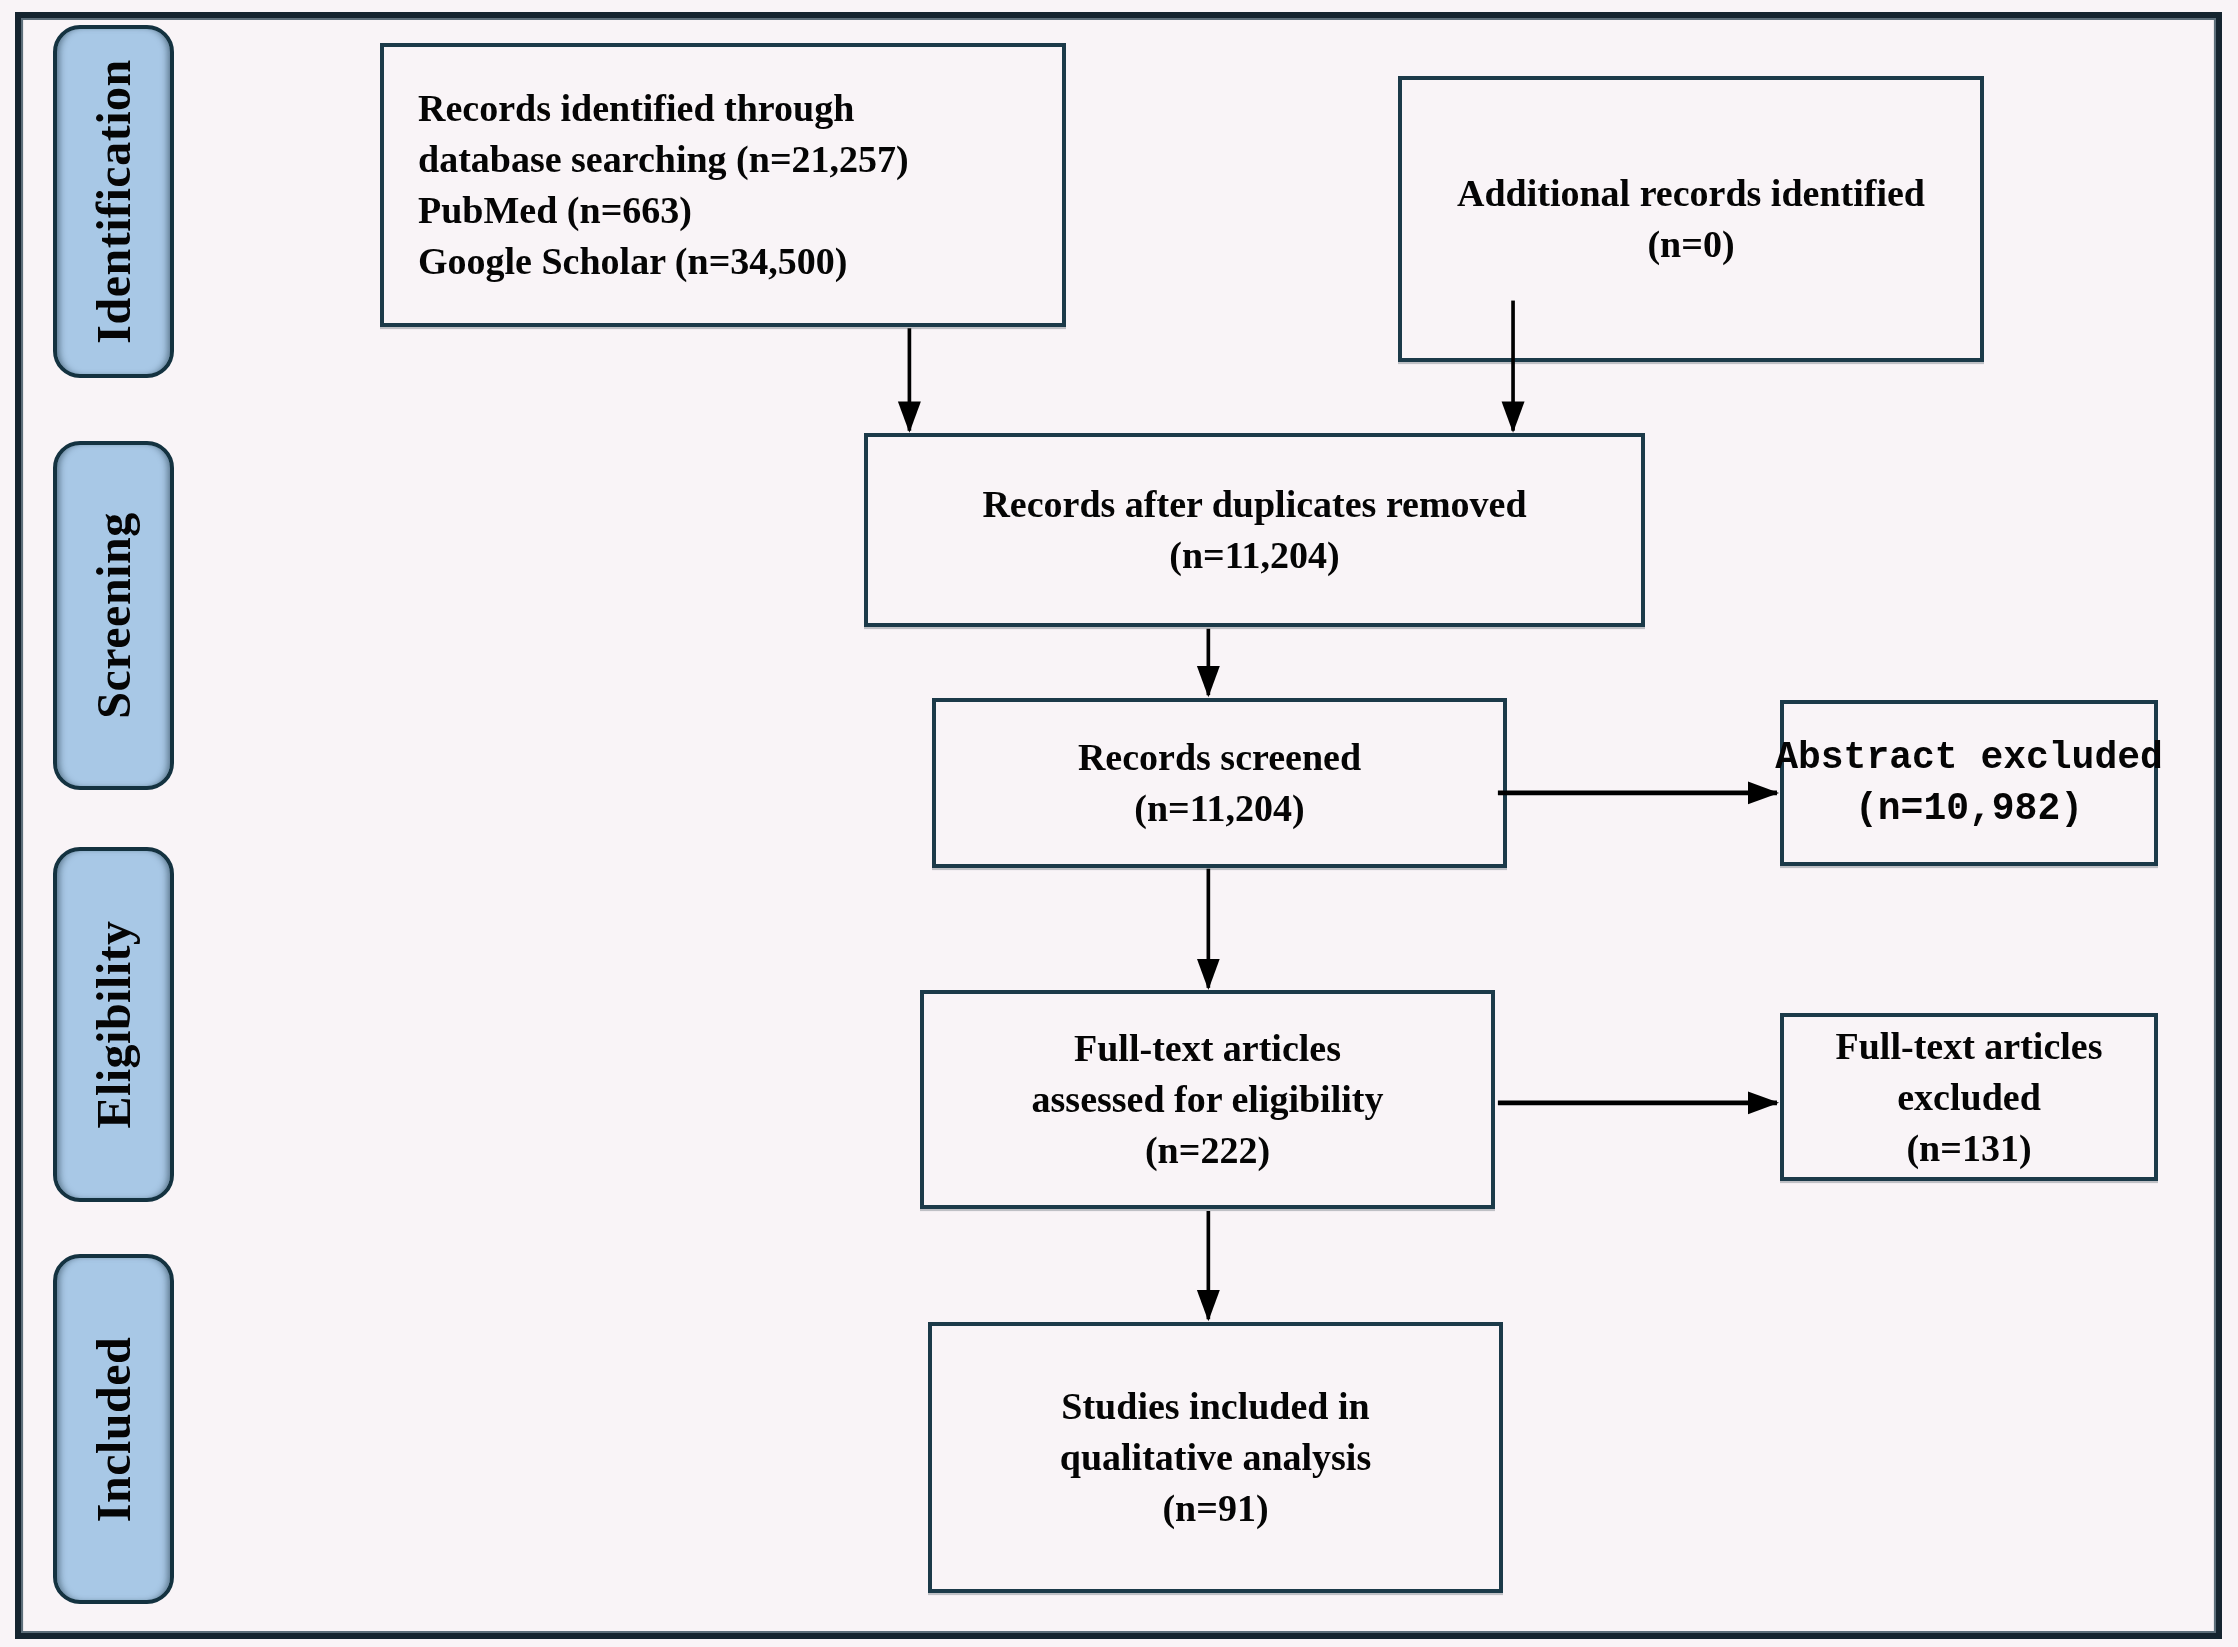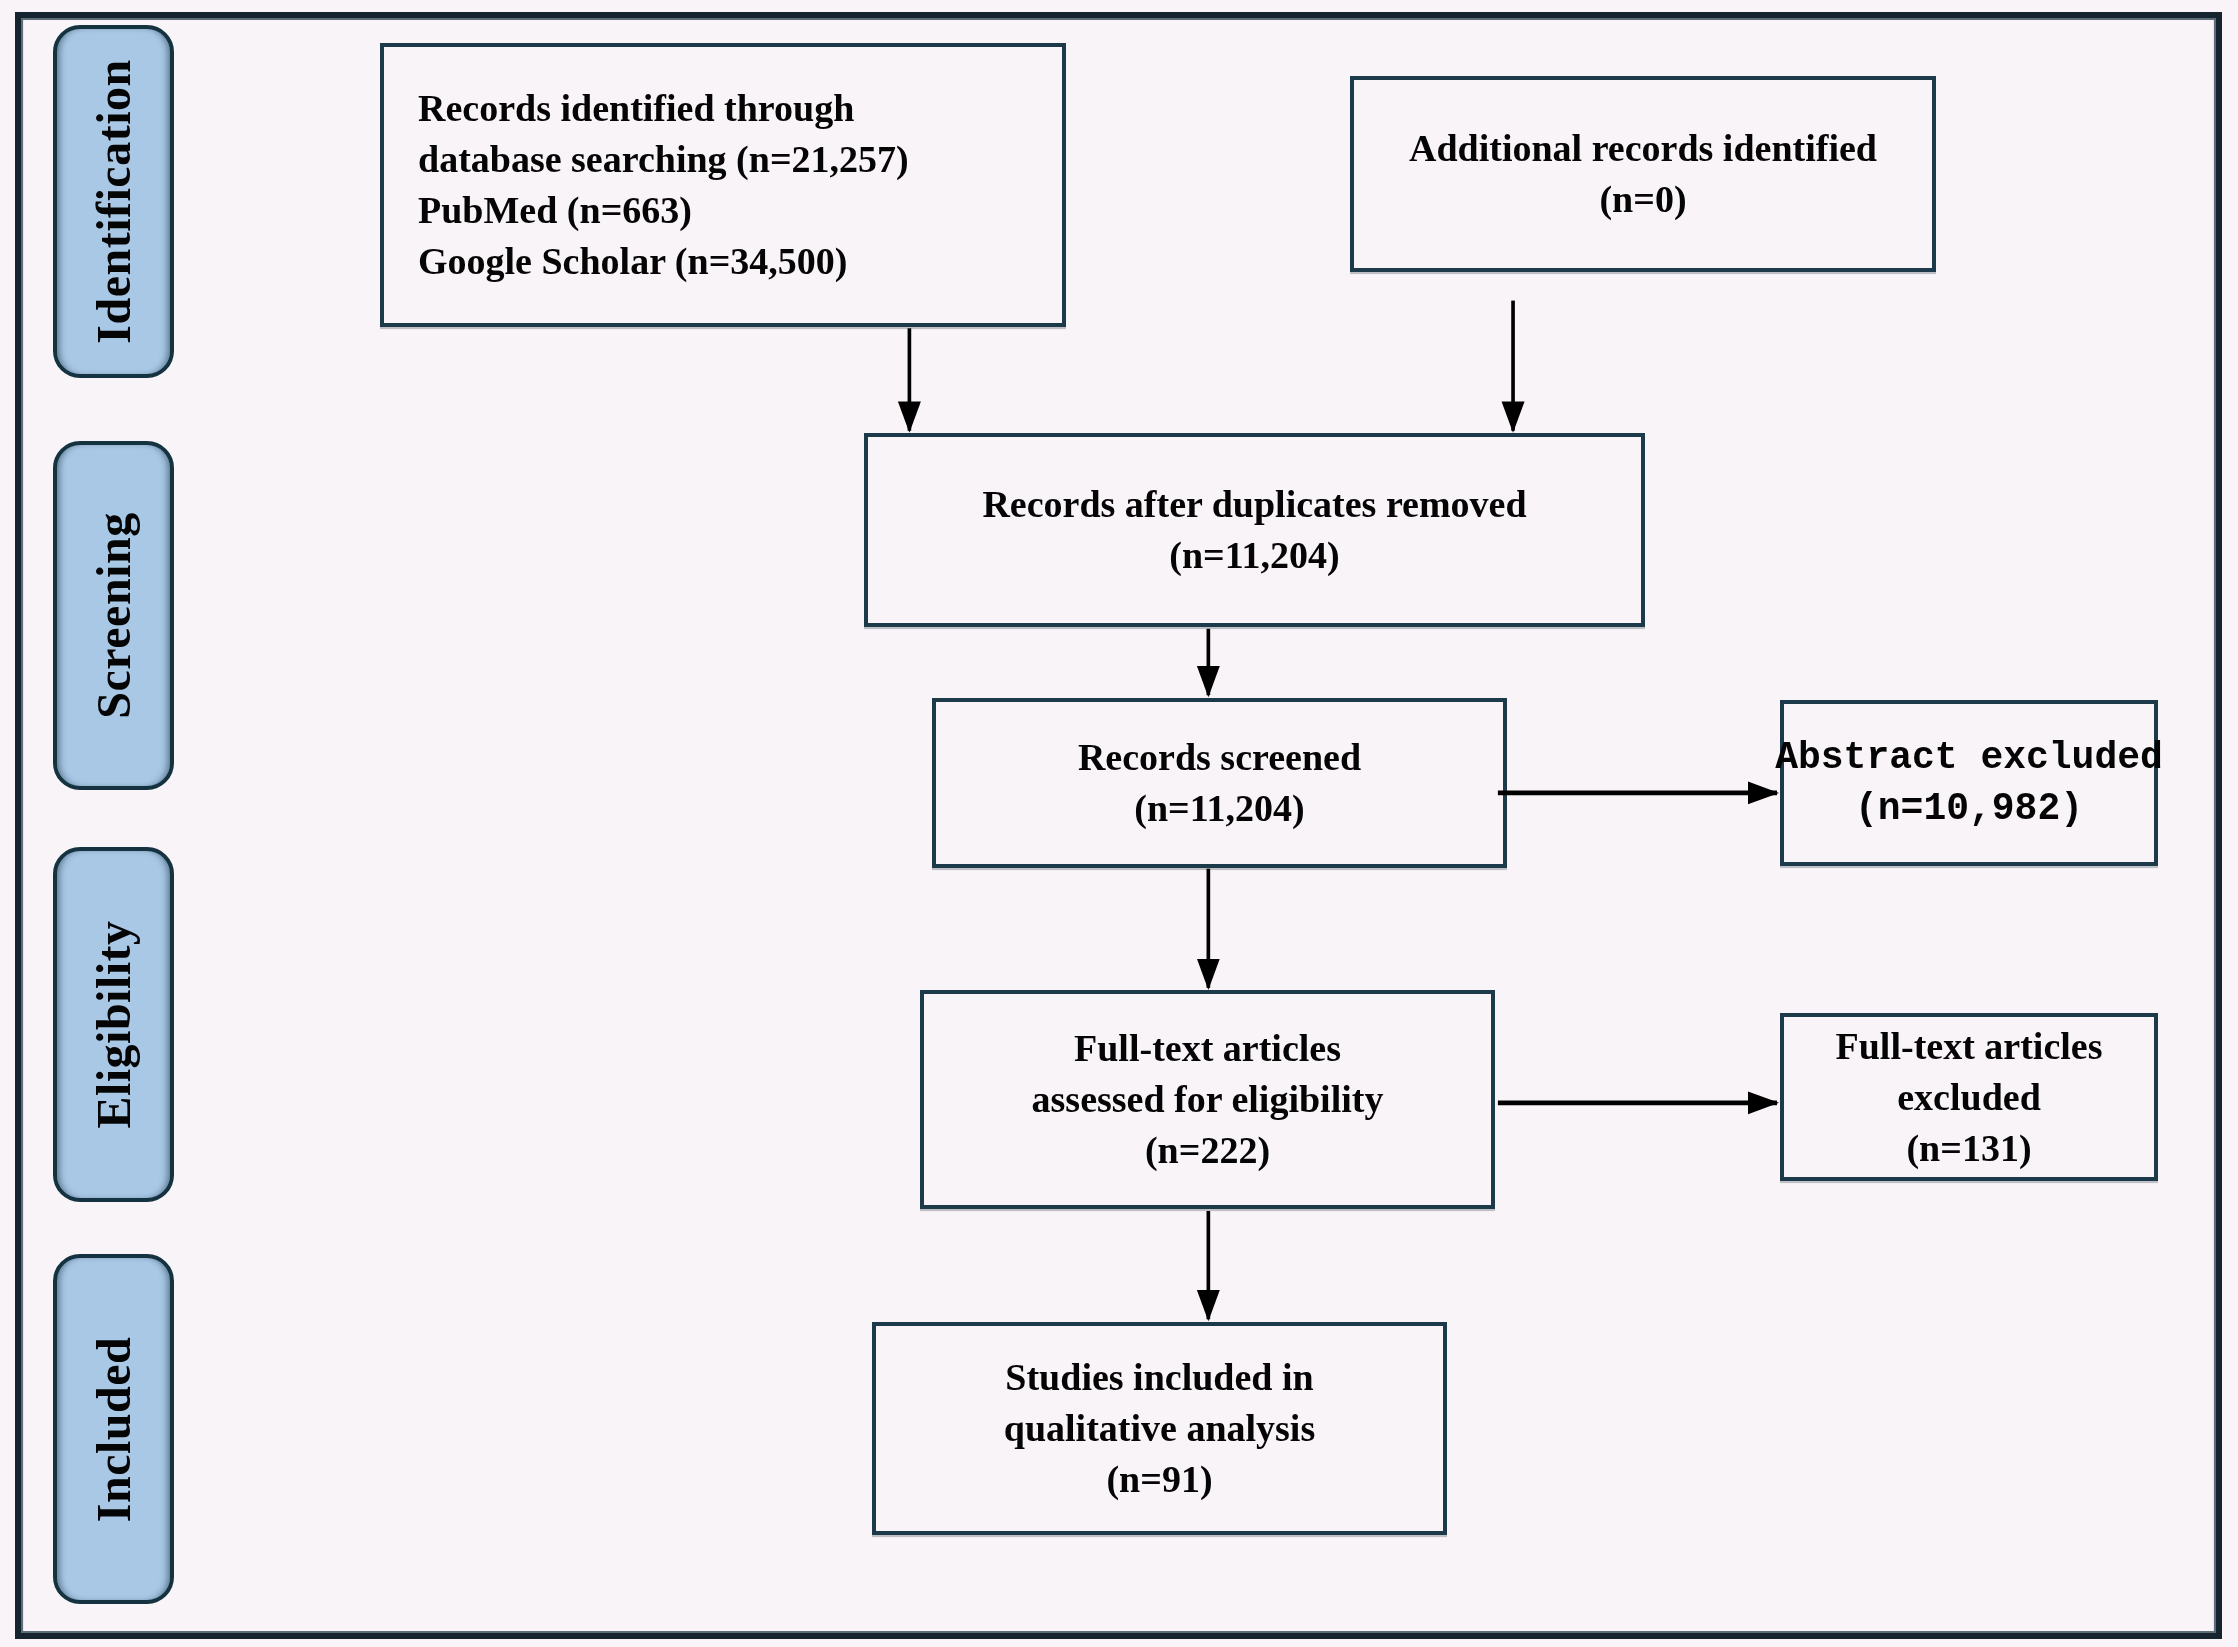--- a/index.html
+++ b/index.html
@@ -93,21 +93,21 @@
     <span>Included</span>
   </div>
 
   <div class="fbox left-align" style="left:380px;top:43px;width:686px;height:284px;">
     <span class="line">Records identified through</span>
     <span class="line">database searching (n=21,257)</span>
     <span class="line">PubMed (n=663)</span>
     <span class="line">Google Scholar (n=34,500)</span>
   </div>
 
-  <div class="fbox" style="left:1350px;top:76px;width:586px;height:196px;">
+  <div class="fbox" style="left:1398px;top:76px;width:586px;height:286px;">
     <span class="line">Additional records identified</span>
     <span class="line">(n=0)</span>
   </div>
 
   <div class="fbox" style="left:824px;top:433px;width:781px;height:194px;margin-left:40px;">
     <span class="line">Records after duplicates removed</span>
     <span class="line">(n=11,204)</span>
   </div>
 
   <div class="fbox" style="left:920px;top:698px;width:575px;height:170px;margin-left:12px;">
@@ -125,21 +125,21 @@
     <span class="line">assessed for eligibility</span>
     <span class="line">(n=222)</span>
   </div>
 
   <div class="fbox" style="left:1780px;top:1013px;width:378px;height:168px;">
     <span class="line">Full-text articles</span>
     <span class="line">excluded</span>
     <span class="line">(n=131)</span>
   </div>
 
-  <div class="fbox" style="left:872px;top:1322px;width:575px;height:213px;font-family:Liberation Serif, serif;">
+  <div class="fbox" style="left:928px;top:1322px;width:575px;height:271px;font-family:Liberation Serif, serif;">
     <span class="line">Studies included in</span>
     <span class="line">qualitative analysis</span>
     <span class="line">(n=91)</span>
   </div>
 
   <svg id="arrow-layer" width="2239" height="1648" viewBox="0 0 4284 3153">
     <defs>
       <marker id="ah" markerUnits="userSpaceOnUse" markerWidth="66" markerHeight="48" refX="56" refY="22" orient="auto">
         <path d="M0,0 L60,22 L0,44 Z" fill="#000000"></path>
       </marker>

